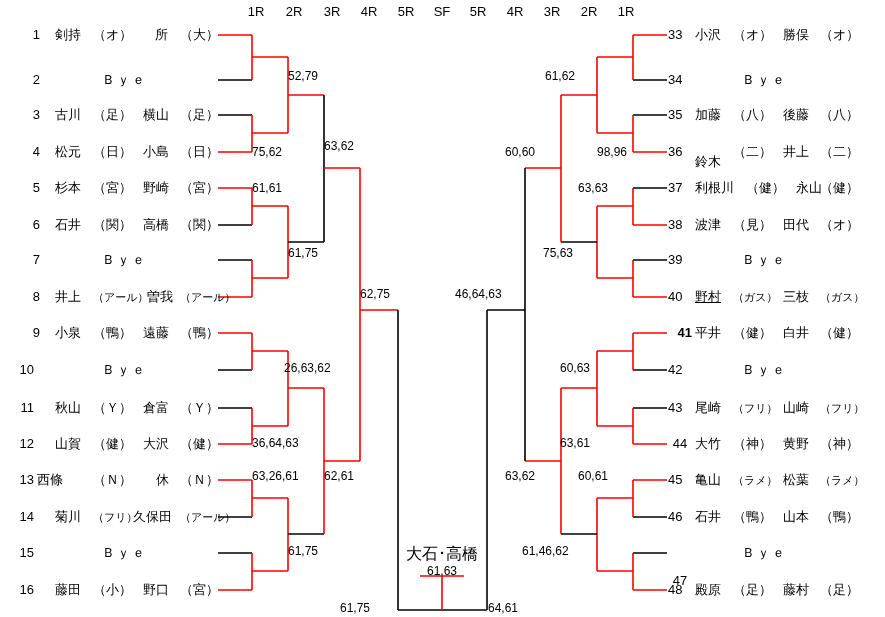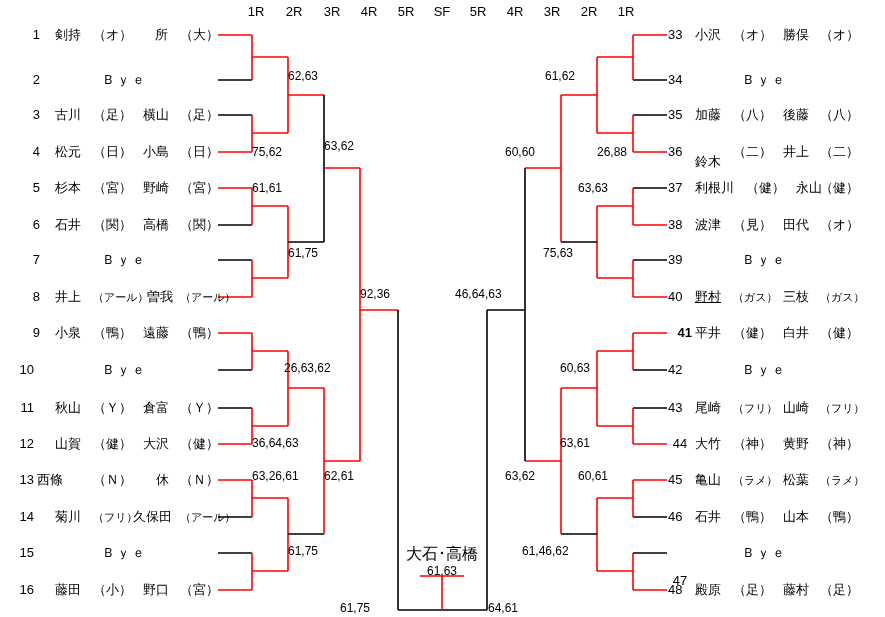--- a/index.html
+++ b/index.html
@@ -329,36 +329,36 @@
   <div class="lbl" style="left:783px;top:510px;">山本</div>
   <div class="lbl" style="left:820px;top:510px;">（鴨）</div>
 
   <div class="bye" style="left:742px;top:546px;">Ｂｙｅ</div>
 
   <div class="lbl" style="left:695px;top:583px;">殿原</div>
   <div class="lbl" style="left:733px;top:583px;">（足）</div>
   <div class="lbl" style="left:783px;top:583px;">藤村</div>
   <div class="lbl" style="left:820px;top:583px;">（足）</div>
 
-  <div class="score" style="left:288px;top:70px;">62,63</div>
+  <div class="score" style="left:288px;top:70px;">52,79</div>
   <div class="score" style="left:252px;top:146px;">75,62</div>
   <div class="score" style="left:324px;top:140px;">63,62</div>
   <div class="score" style="left:252px;top:182px;">61,61</div>
   <div class="score" style="left:288px;top:247px;">61,75</div>
-  <div class="score" style="left:360px;top:288px;">92,36</div>
+  <div class="score" style="left:360px;top:288px;">62,75</div>
   <div class="score" style="left:284px;top:362px;">26,63,62</div>
   <div class="score" style="left:252px;top:437px;">36,64,63</div>
   <div class="score" style="left:324px;top:470px;">62,61</div>
   <div class="score" style="left:252px;top:470px;">63,26,61</div>
   <div class="score" style="left:288px;top:545px;">61,75</div>
   <div class="score" style="left:340px;top:602px;">61,75</div>
 
   <div class="score" style="left:545px;top:70px;">61,62</div>
   <div class="score" style="left:505px;top:146px;">60,60</div>
-  <div class="score" style="left:597px;top:146px;">26,88</div>
+  <div class="score" style="left:597px;top:146px;">98,96</div>
   <div class="score" style="left:578px;top:182px;">63,63</div>
   <div class="score" style="left:543px;top:247px;">75,63</div>
   <div class="score" style="left:455px;top:288px;">46,64,63</div>
   <div class="score" style="left:560px;top:362px;">60,63</div>
   <div class="score" style="left:560px;top:437px;">63,61</div>
   <div class="score" style="left:505px;top:470px;">63,62</div>
   <div class="score" style="left:578px;top:470px;">60,61</div>
   <div class="score" style="left:522px;top:545px;">61,46,62</div>
   <div class="score" style="left:488px;top:602px;">64,61</div>
 

